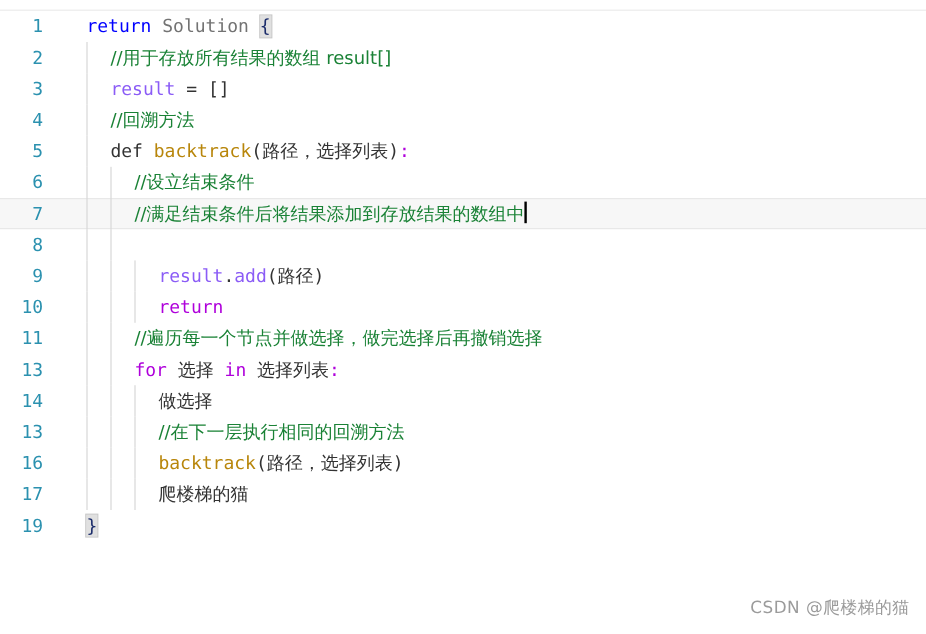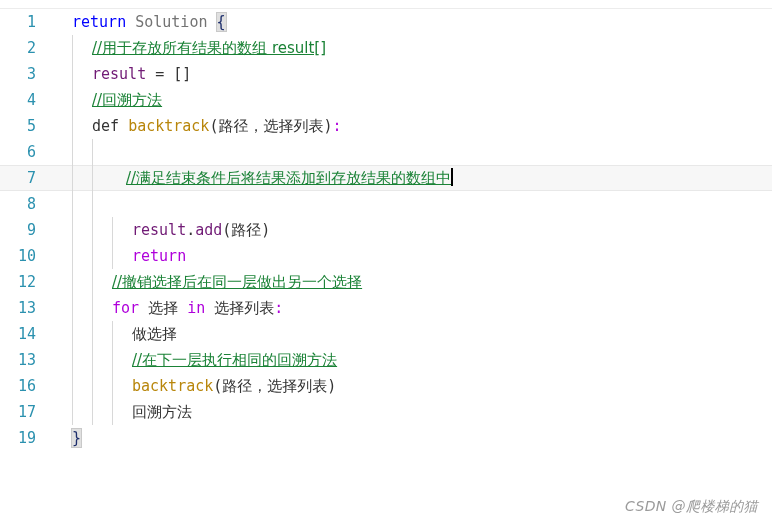--- a/index.html
+++ b/index.html
@@ -61,22 +61,22 @@
     top: 0;
     width: 1px;
     background: #d8d8d8;
   }
   
   .kw-blue   { color: #0000ff; }
   .kw-mag    { color: #af00db; }
   .type      { color: #737373; }
   .plain     { color: #333333; }
   .fn        { color: #b8860b; }
-  .ident     { color: #701a75; }
-  .comment   { color: #1a8236; font-style: italic; text-decoration: underline; }
+  .ident     { color: #8b5cf6; }
+  .comment   { color: #1a8236; font-style: italic; }
   .cjk       { font-family: "DejaVu Sans", "Liberation Sans", sans-serif; font-style: normal; }
   .bracket {
     background: #e0e0e0;
     outline: 1px solid #c9c9c9;
     color: #1c2d6b;
   }
   .caret {
     display: inline-block;
     width: 2px;
     height: 18px;
@@ -85,45 +85,44 @@
   }
   #watermark {
     position: absolute;
     right: 14px;
     bottom: 12px;
     font-family: "DejaVu Sans", "Liberation Sans", sans-serif;
     font-size: 14px;
     color: #9b9b9b;
     letter-spacing: 0.4px;
     user-select: none;
-    font-style: italic;
   }
 </style>
 </head>
 <body>
 
 <div id="editor">
 
   <div id="top-rule"></div>
 
   <div id="code-area">
       <div class="line"><div class="gutter">1</div><div class="content"><span style="position: relative; left: 26px;"><span class="kw-blue">return</span><span class="plain"> </span><span class="type">Solution</span><span class="plain"> </span><span class="bracket">{</span></span></div></div>
       <div class="line"><div class="gutter">2</div><div class="content"><span class="guide" style="left: 26px; height: 26px;"></span><span style="position: relative; left: 46px;"><span class="comment cjk">//用于存放所有结果的数组 result[]</span></span></div></div>
       <div class="line"><div class="gutter">3</div><div class="content"><span class="guide" style="left: 26px; height: 26px;"></span><span style="position: relative; left: 46px;"><span class="ident">result</span><span class="plain"> = </span><span class="plain">[]</span></span></div></div>
       <div class="line"><div class="gutter">4</div><div class="content"><span class="guide" style="left: 26px; height: 26px;"></span><span style="position: relative; left: 46px;"><span class="comment cjk">//回溯方法</span></span></div></div>
       <div class="line"><div class="gutter">5</div><div class="content"><span class="guide" style="left: 26px; height: 26px;"></span><span style="position: relative; left: 46px;"><span class="plain">def</span><span class="plain"> </span><span class="fn">backtrack</span><span class="plain">(</span><span class="plain cjk">路径，选择列表</span><span class="plain">)</span><span class="kw-mag">:</span></span></div></div>
-      <div class="line"><div class="gutter">6</div><div class="content"><span class="guide" style="left: 26px; height: 26px;"></span><span class="guide" style="left: 46px; height: 26px;"></span></div></div>
-      <div class="line active"><div class="gutter">7</div><div class="content"><span class="guide" style="left: 26px; height: 26px;"></span><span class="guide" style="left: 46px; height: 26px;"></span><span style="position: relative; left: 80px;"><span class="comment cjk">//满足结束条件后将结果添加到存放结果的数组中</span><span class="caret"></span></span></div></div>
+      <div class="line"><div class="gutter">6</div><div class="content"><span class="guide" style="left: 26px; height: 26px;"></span><span class="guide" style="left: 46px; height: 26px;"></span><span style="position: relative; left: 66px;"><span class="comment cjk">//设立结束条件</span></span></div></div>
+      <div class="line active"><div class="gutter">7</div><div class="content"><span class="guide" style="left: 26px; height: 26px;"></span><span class="guide" style="left: 46px; height: 26px;"></span><span style="position: relative; left: 66px;"><span class="comment cjk">//满足结束条件后将结果添加到存放结果的数组中</span><span class="caret"></span></span></div></div>
       <div class="line"><div class="gutter">8</div><div class="content"><span class="guide" style="left: 26px; height: 26px;"></span><span class="guide" style="left: 46px; height: 26px;"></span></div></div>
       <div class="line"><div class="gutter">9</div><div class="content"><span class="guide" style="left: 26px; height: 26px;"></span><span class="guide" style="left: 46px; height: 26px;"></span><span class="guide" style="left: 66px; height: 26px;"></span><span style="position: relative; left: 86px;"><span class="ident">result</span><span class="plain">.</span><span class="ident">add</span><span class="plain">(</span><span class="plain cjk">路径</span><span class="plain">)</span></span></div></div>
       <div class="line"><div class="gutter">10</div><div class="content"><span class="guide" style="left: 26px; height: 26px;"></span><span class="guide" style="left: 46px; height: 26px;"></span><span class="guide" style="left: 66px; height: 26px;"></span><span style="position: relative; left: 86px;"><span class="kw-mag">return</span></span></div></div>
-      <div class="line"><div class="gutter">12</div><div class="content"><span class="guide" style="left: 26px; height: 26px;"></span><span class="guide" style="left: 46px; height: 26px;"></span><span style="position: relative; left: 66px;"><span class="comment cjk">//撤销选择后在同一层做出另一个选择</span></span></div></div>
+      <div class="line"><div class="gutter">11</div><div class="content"><span class="guide" style="left: 26px; height: 26px;"></span><span class="guide" style="left: 46px; height: 26px;"></span><span style="position: relative; left: 66px;"><span class="comment cjk">//遍历每一个节点并做选择，做完选择后再撤销选择</span></span></div></div>
       <div class="line"><div class="gutter">13</div><div class="content"><span class="guide" style="left: 26px; height: 26px;"></span><span class="guide" style="left: 46px; height: 26px;"></span><span style="position: relative; left: 66px;"><span class="kw-mag">for</span><span class="plain"> </span><span class="plain cjk">选择</span><span class="plain"> </span><span class="kw-mag">in</span><span class="plain"> </span><span class="plain cjk">选择列表</span><span class="kw-mag">:</span></span></div></div>
       <div class="line"><div class="gutter">14</div><div class="content"><span class="guide" style="left: 26px; height: 26px;"></span><span class="guide" style="left: 46px; height: 26px;"></span><span class="guide" style="left: 66px; height: 26px;"></span><span style="position: relative; left: 86px;"><span class="plain cjk">做选择</span></span></div></div>
       <div class="line"><div class="gutter">13</div><div class="content"><span class="guide" style="left: 26px; height: 26px;"></span><span class="guide" style="left: 46px; height: 26px;"></span><span class="guide" style="left: 66px; height: 26px;"></span><span style="position: relative; left: 86px;"><span class="comment cjk">//在下一层执行相同的回溯方法</span></span></div></div>
       <div class="line"><div class="gutter">16</div><div class="content"><span class="guide" style="left: 26px; height: 26px;"></span><span class="guide" style="left: 46px; height: 26px;"></span><span class="guide" style="left: 66px; height: 26px;"></span><span style="position: relative; left: 86px;"><span class="fn">backtrack</span><span class="plain">(</span><span class="plain cjk">路径，选择列表</span><span class="plain">)</span></span></div></div>
-      <div class="line"><div class="gutter">17</div><div class="content"><span class="guide" style="left: 26px; height: 26px;"></span><span class="guide" style="left: 46px; height: 26px;"></span><span class="guide" style="left: 66px; height: 26px;"></span><span style="position: relative; left: 86px;"><span class="plain cjk">回溯方法</span></span></div></div>
+      <div class="line"><div class="gutter">17</div><div class="content"><span class="guide" style="left: 26px; height: 26px;"></span><span class="guide" style="left: 46px; height: 26px;"></span><span class="guide" style="left: 66px; height: 26px;"></span><span style="position: relative; left: 86px;"><span class="plain cjk">爬楼梯的猫</span></span></div></div>
       <div class="line"><div class="gutter">19</div><div class="content"><span style="position: relative; left: 26px;"><span class="bracket">}</span></span></div></div>
     </div>
 
   <div id="watermark">CSDN @爬楼梯的猫</div>
 
 </div>
 
 </body></html>

